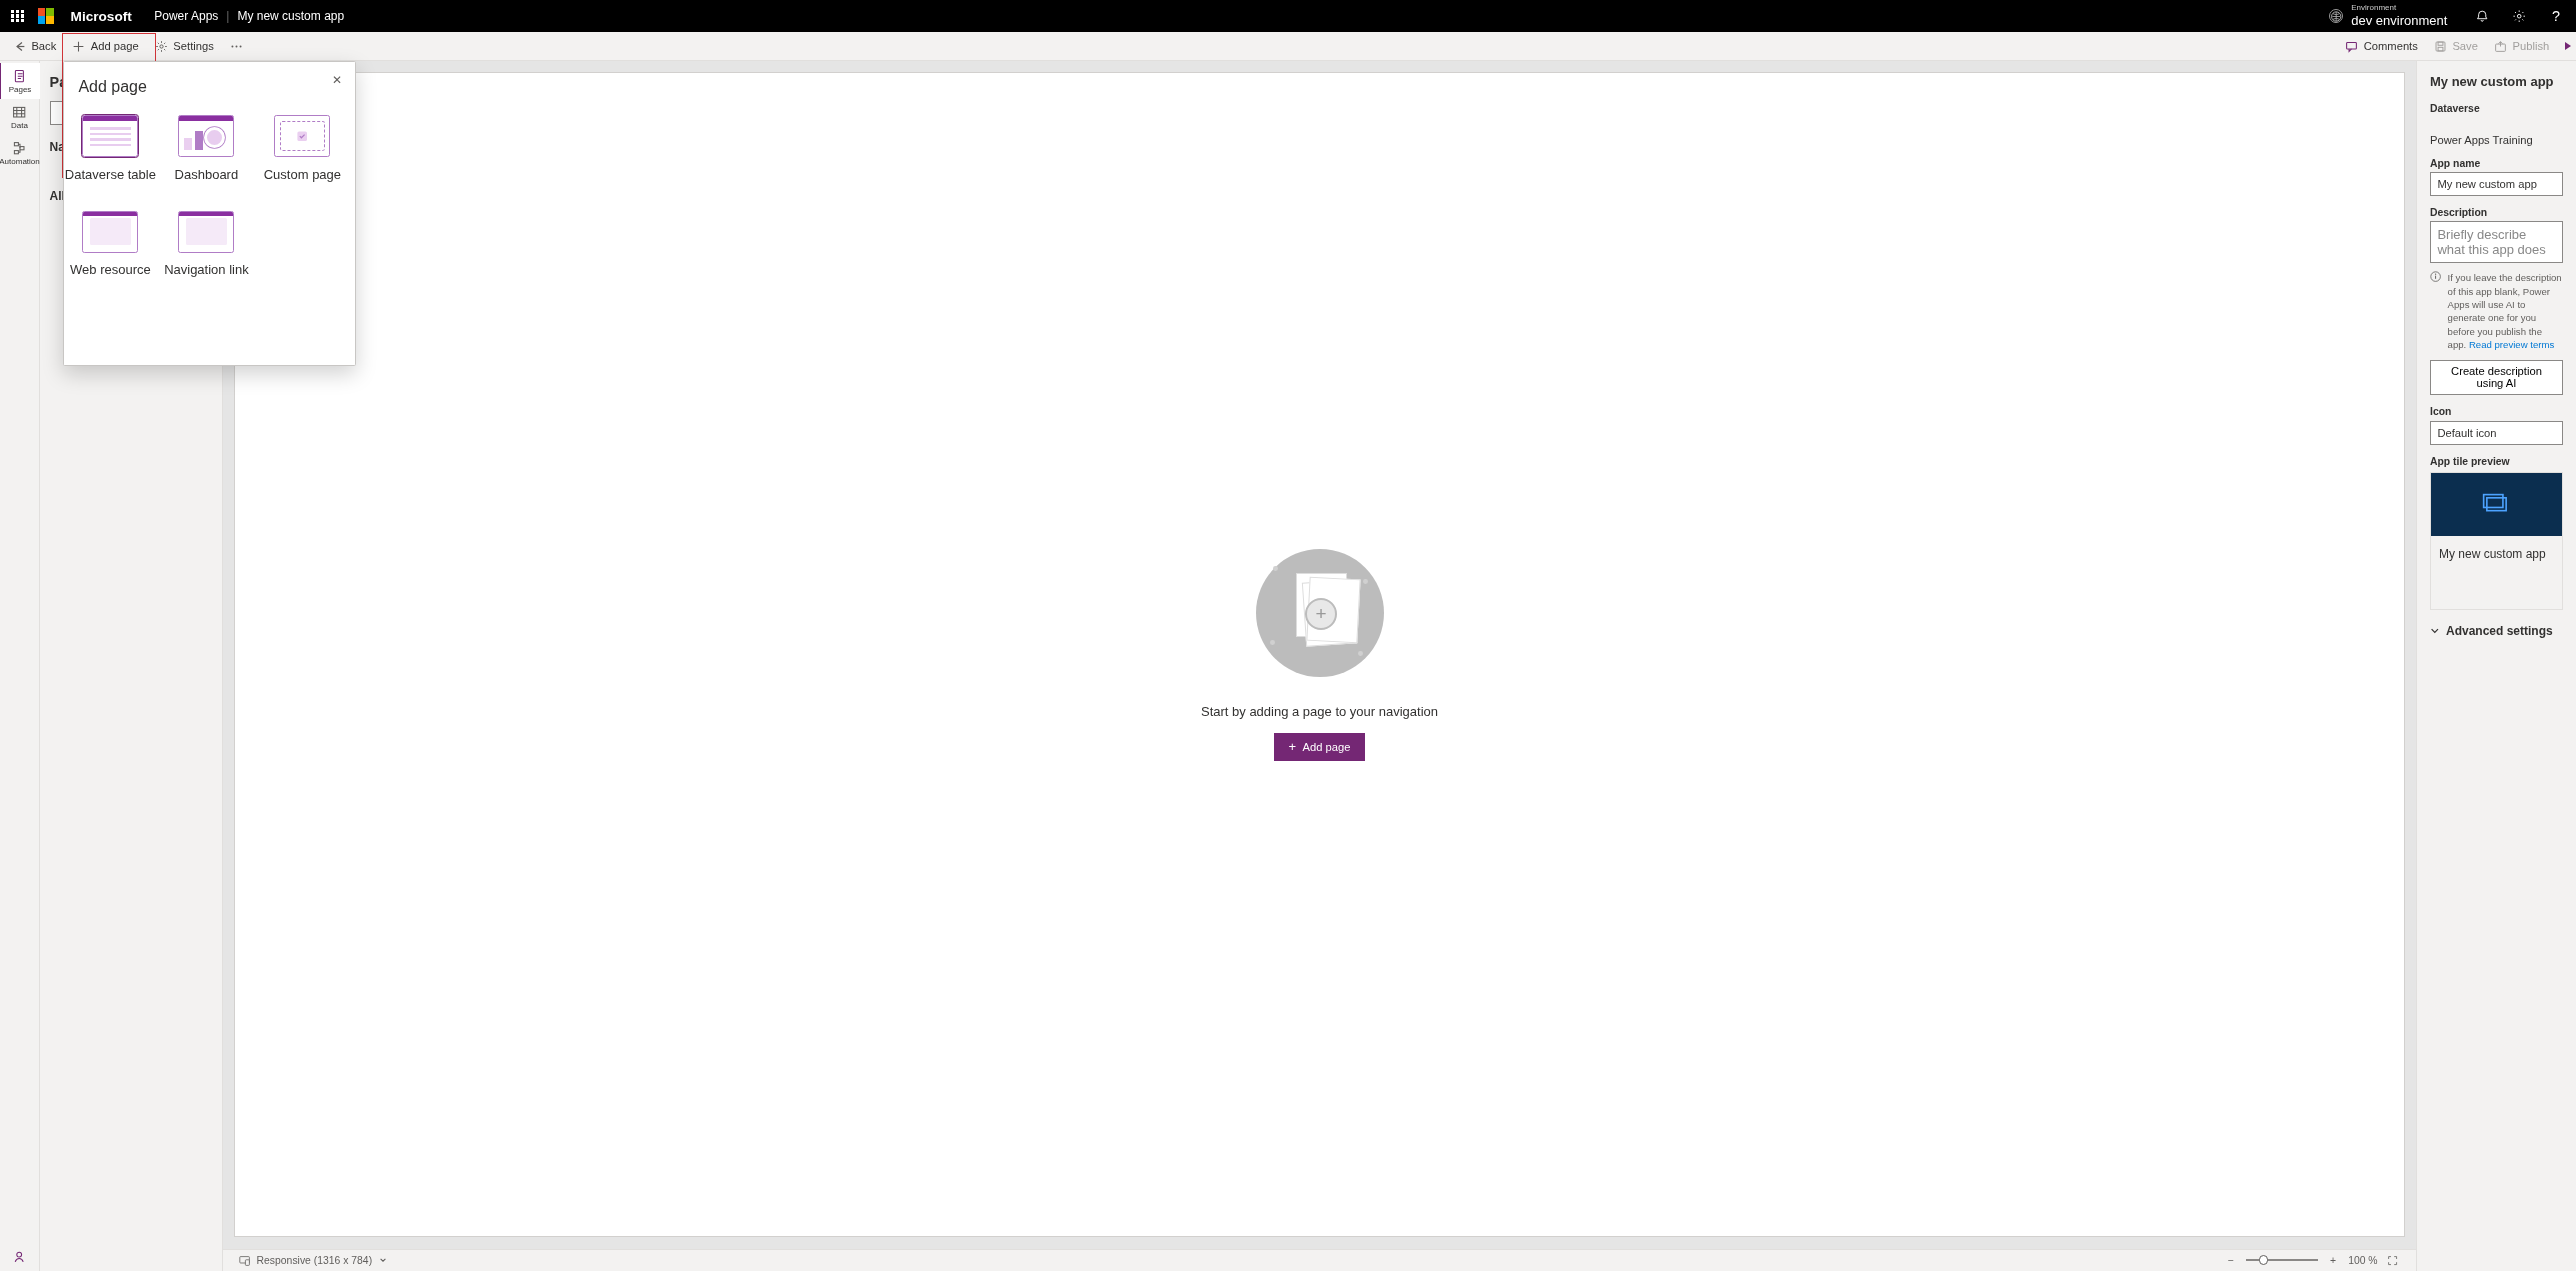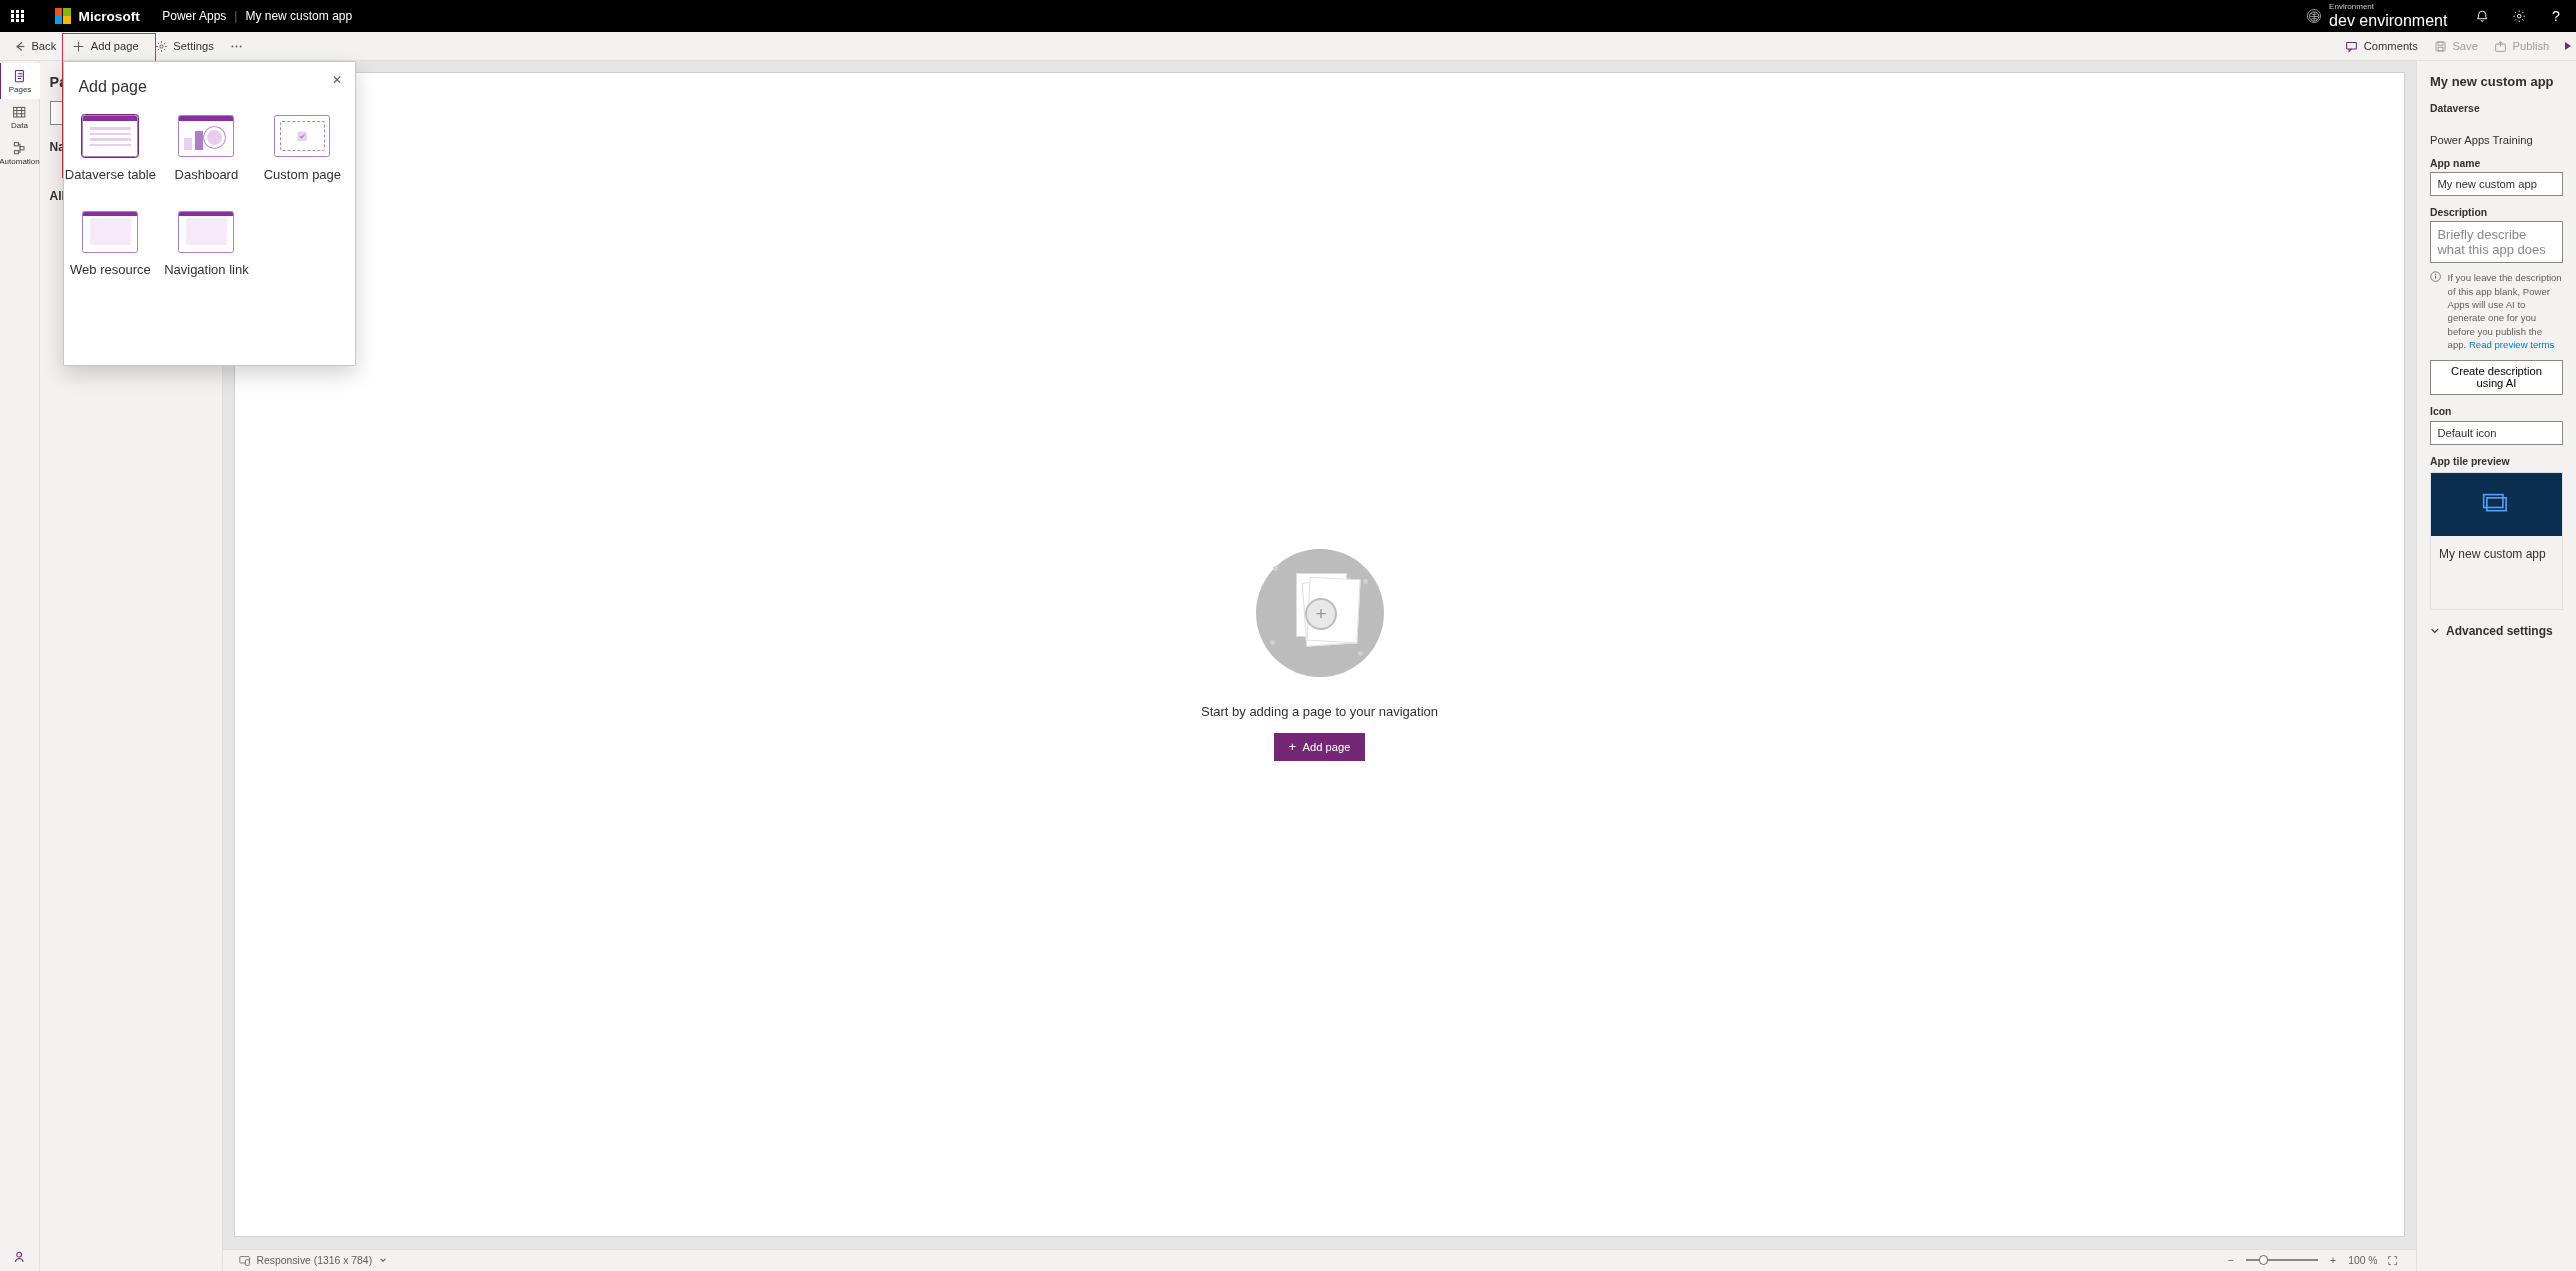--- a/index.html
+++ b/index.html
@@ -3,32 +3,32 @@
 <meta charset="utf-8">
 <style>
 * { box-sizing: border-box; margin: 0; padding: 0; }
 body { font-family: "Segoe UI", Arial, sans-serif; font-size: 11.2px; color: #323130; background: #f3f2f1; overflow: hidden; width: 2576px; height: 1271px; }
 
 
 .header { height: 32px; background: #000; color: #fff; display: flex; align-items: center; padding: 0 1.6px; flex-shrink: 0; }
 .waffle { width: 32px; height: 32px; display: flex; align-items: center; justify-content: center; cursor: pointer; }
 .waffle-grid { display: grid; grid-template-columns: repeat(3,3.2px); grid-gap: 1.6px; }
 .waffle-dot { width: 3.2px; height: 3.2px; background: #fff; }
-.ms-logo { display: flex; align-items: center; gap: 8px; margin-left: 21px; }
+.ms-logo { display: flex; align-items: center; gap: 17px; margin-left: 4px; }
 .ms-squares { width: 16px; height: 16px; display: grid; grid-template-columns: 1fr 1fr; grid-template-rows: 1fr 1fr; gap: 0.8px; }
 .ms-sq { }
 .ms-text { font-weight: 600; font-size: 13.6px; }
 .hdr-title { margin-left: 22.5px; font-size: 12px; display: flex; align-items: center; gap: 8px; }
 .hdr-sep { color: #666; }
 .hdr-right { margin-left: auto; display: flex; align-items: center; gap: 0; }
 .env { display: flex; align-items: center; gap: 8px; padding: 0 16px; }
 .env-icon { width: 14.4px; height: 14.4px; border-radius: 50%; border: 1.2px solid #999; display:flex; align-items:center; justify-content:center; font-size:8px; color:#999;}
 .env-text { line-height: 1.2; }
 .env-label { font-size: 8px; color: #ccc; }
-.env-name { font-size: 16px; color: #fff; }
+.env-name { font-size: 13px; color: #fff; }
 .hdr-btn { width: 37px; height: 32px; display: flex; align-items: center; justify-content: center; color: #fff; cursor: pointer; }
 
 
 .cmdbar { height: 29px; background: #f3f2f1; border-bottom: 0.8px solid #e1dfdd; display: flex; align-items: center; padding: 0 4.8px; flex-shrink: 0; }
 .cmd { display: flex; align-items: center; gap: 5.6px; padding: 12px 8px; height: 29px; cursor: pointer; font-size: 11.2px; color: #323130; }
 .cmd.disabled { color: #a19f9d; align-items: center; }
 .cmd-icon { width: 13px; height: 13px; display:flex; align-items:center; justify-content:center; }
 .cmd-right { margin-left: auto; display: flex; align-items: center; }
 .play-arrow { width: 0; height: 0; border-left: 6.4px solid #742774; border-top: 4px solid transparent; border-bottom: 4px solid transparent; margin-left: 8px; }
 .highlight-box { position: absolute; border: 1.2px solid #d13438; pointer-events: none; z-index: 30; }

